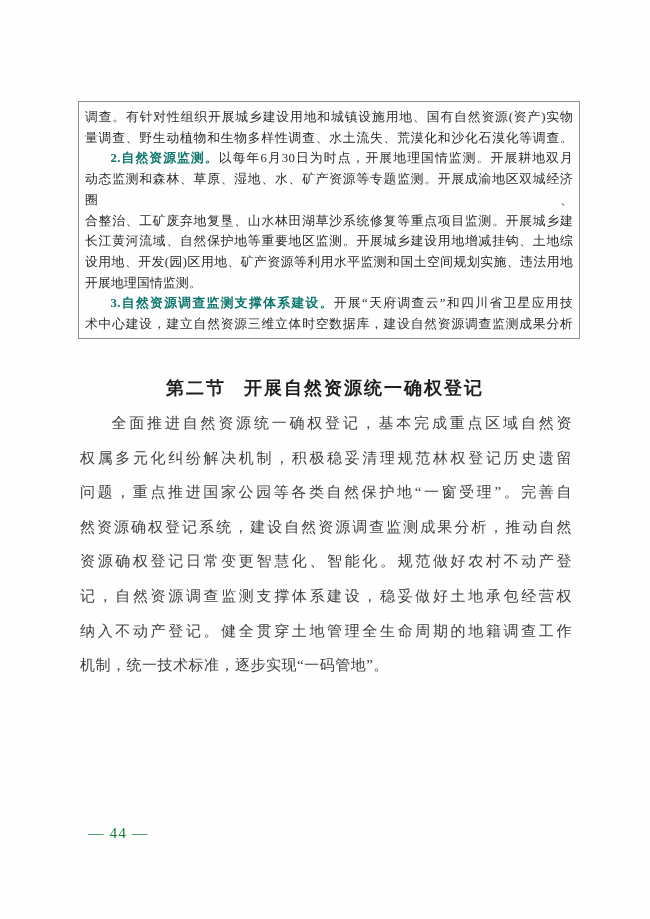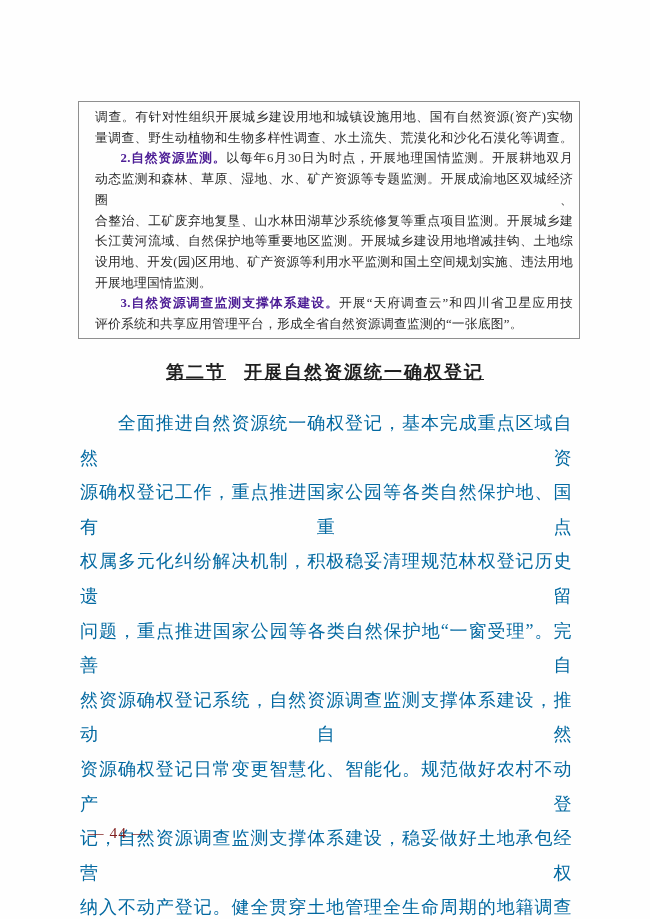--- a/index.html
+++ b/index.html
@@ -13,103 +13,102 @@
   }
   .page{position:absolute;inset:0;background:#fefefe;}
 
   
   .topbox{
     position:absolute;
     left:78px;top:101px;
     width:502px;height:238px;
     box-sizing:border-box;
     border:1px solid #8f8f8f;
-    padding:5px 6px 4px 16px;
+    padding:5px 6px 4px 6px;
     overflow:hidden;
   }
   .bline{
     font-size:12.8px;
     line-height:20.7px;
     letter-spacing:0.2px;
     text-align:justify;
     text-align-last:justify;
     white-space:normal;
     color:#2a2a2a;
   }
   .bline.short{text-align-last:left;}
   .bline.indent{text-indent:2em;}
-  .bline b{font-weight:bold;color:#4c1d95;}
+  .bline b{font-weight:bold;color:#0f766e;}
 
   
   .section-heading{
     position:absolute;
-    left:0;top:360px;width:650px;
+    left:0;top:376px;width:650px;
     text-align:center;
     font-size:18px;
     font-weight:bold;
     letter-spacing:2px;
     color:#1f1f1f;
-    text-decoration:underline;
   }
   .section-heading .gap{display:inline-block;width:18px;}
 
   
   .bodytext{
     position:absolute;
     left:80px;top:406px;
     width:492px;
   }
   .pline{
-    font-size:18px;
+    font-size:15px;
     line-height:34.6px;
     letter-spacing:0.5px;
     text-align:justify;
     text-align-last:justify;
-    color:#0369a1;
+    color:#404040;
   }
   .pline.short{text-align-last:left;}
   .pline.indent{text-indent:2.1em;}
 
   
   .footer{
     position:absolute;
     left:88px;top:824px;
     font-size:15.5px;
     letter-spacing:1px;
-    color:#7f1d1d;
+    color:#15803d;
   }
 </style>
 </head>
 <body>
 
 <div class="page">
 
   <div class="topbox">
     <div class="bline"><span>调查。有针对性组织开展城乡建设用地和城镇设施用地、国有自然资源(资产)实物</span></div>
     <div class="bline"><span>量调查、野生动植物和生物多样性调查、水土流失、荒漠化和沙化石漠化等调查。</span></div>
     <div class="bline indent"><b>2.自然资源监测。</b><span>以每年6月30日为时点，开展地理国情监测。开展耕地双月</span></div>
     <div class="bline"><span>动态监测和森林、草原、湿地、水、矿产资源等专题监测。开展成渝地区双城经济圈、</span></div>
     <div class="bline"><span>合整治、工矿废弃地复垦、山水林田湖草沙系统修复等重点项目监测。开展城乡建</span></div>
     <div class="bline"><span>长江黄河流域、自然保护地等重要地区监测。开展城乡建设用地增减挂钩、土地综</span></div>
     <div class="bline"><span>设用地、开发(园)区用地、矿产资源等利用水平监测和国土空间规划实施、违法用地</span></div>
     <div class="bline short"><span>开展地理国情监测。</span></div>
     <div class="bline indent"><b>3.自然资源调查监测支撑体系建设。</b><span>开展“天府调查云”和四川省卫星应用技</span></div>
+    <div class="bline"><span>术中心建设，建立自然资源三维立体时空数据库，建设自然资源调查监测成果分析</span></div>
     <div class="bline short"><span>评价系统和共享应用管理平台，形成全省自然资源调查监测的“一张底图”。</span></div>
   </div>
 
   <div class="section-heading">
     <span>第二节</span><span class="gap"></span><span>开展自然资源统一确权登记</span>
   </div>
 
   <div class="bodytext">
     <div class="pline indent">全面推进自然资源统一确权登记，基本完成重点区域自然资</div>
-    <div class="pline">源确权登记工作，重点推进国家公园等各类自然保护地、国有重点</div>
     <div class="pline">权属多元化纠纷解决机制，积极稳妥清理规范林权登记历史遗留</div>
     <div class="pline">问题，重点推进国家公园等各类自然保护地“一窗受理”。完善自</div>
-    <div class="pline">然资源确权登记系统，自然资源调查监测支撑体系建设，推动自然</div>
+    <div class="pline">然资源确权登记系统，建设自然资源调查监测成果分析，推动自然</div>
     <div class="pline">资源确权登记日常变更智慧化、智能化。规范做好农村不动产登</div>
     <div class="pline">记，自然资源调查监测支撑体系建设，稳妥做好土地承包经营权</div>
     <div class="pline">纳入不动产登记。健全贯穿土地管理全生命周期的地籍调查工作</div>
     <div class="pline short">机制，统一技术标准，逐步实现“一码管地”。</div>
   </div>
 
   <div class="footer">— 44 —</div>
 
 </div>
 

